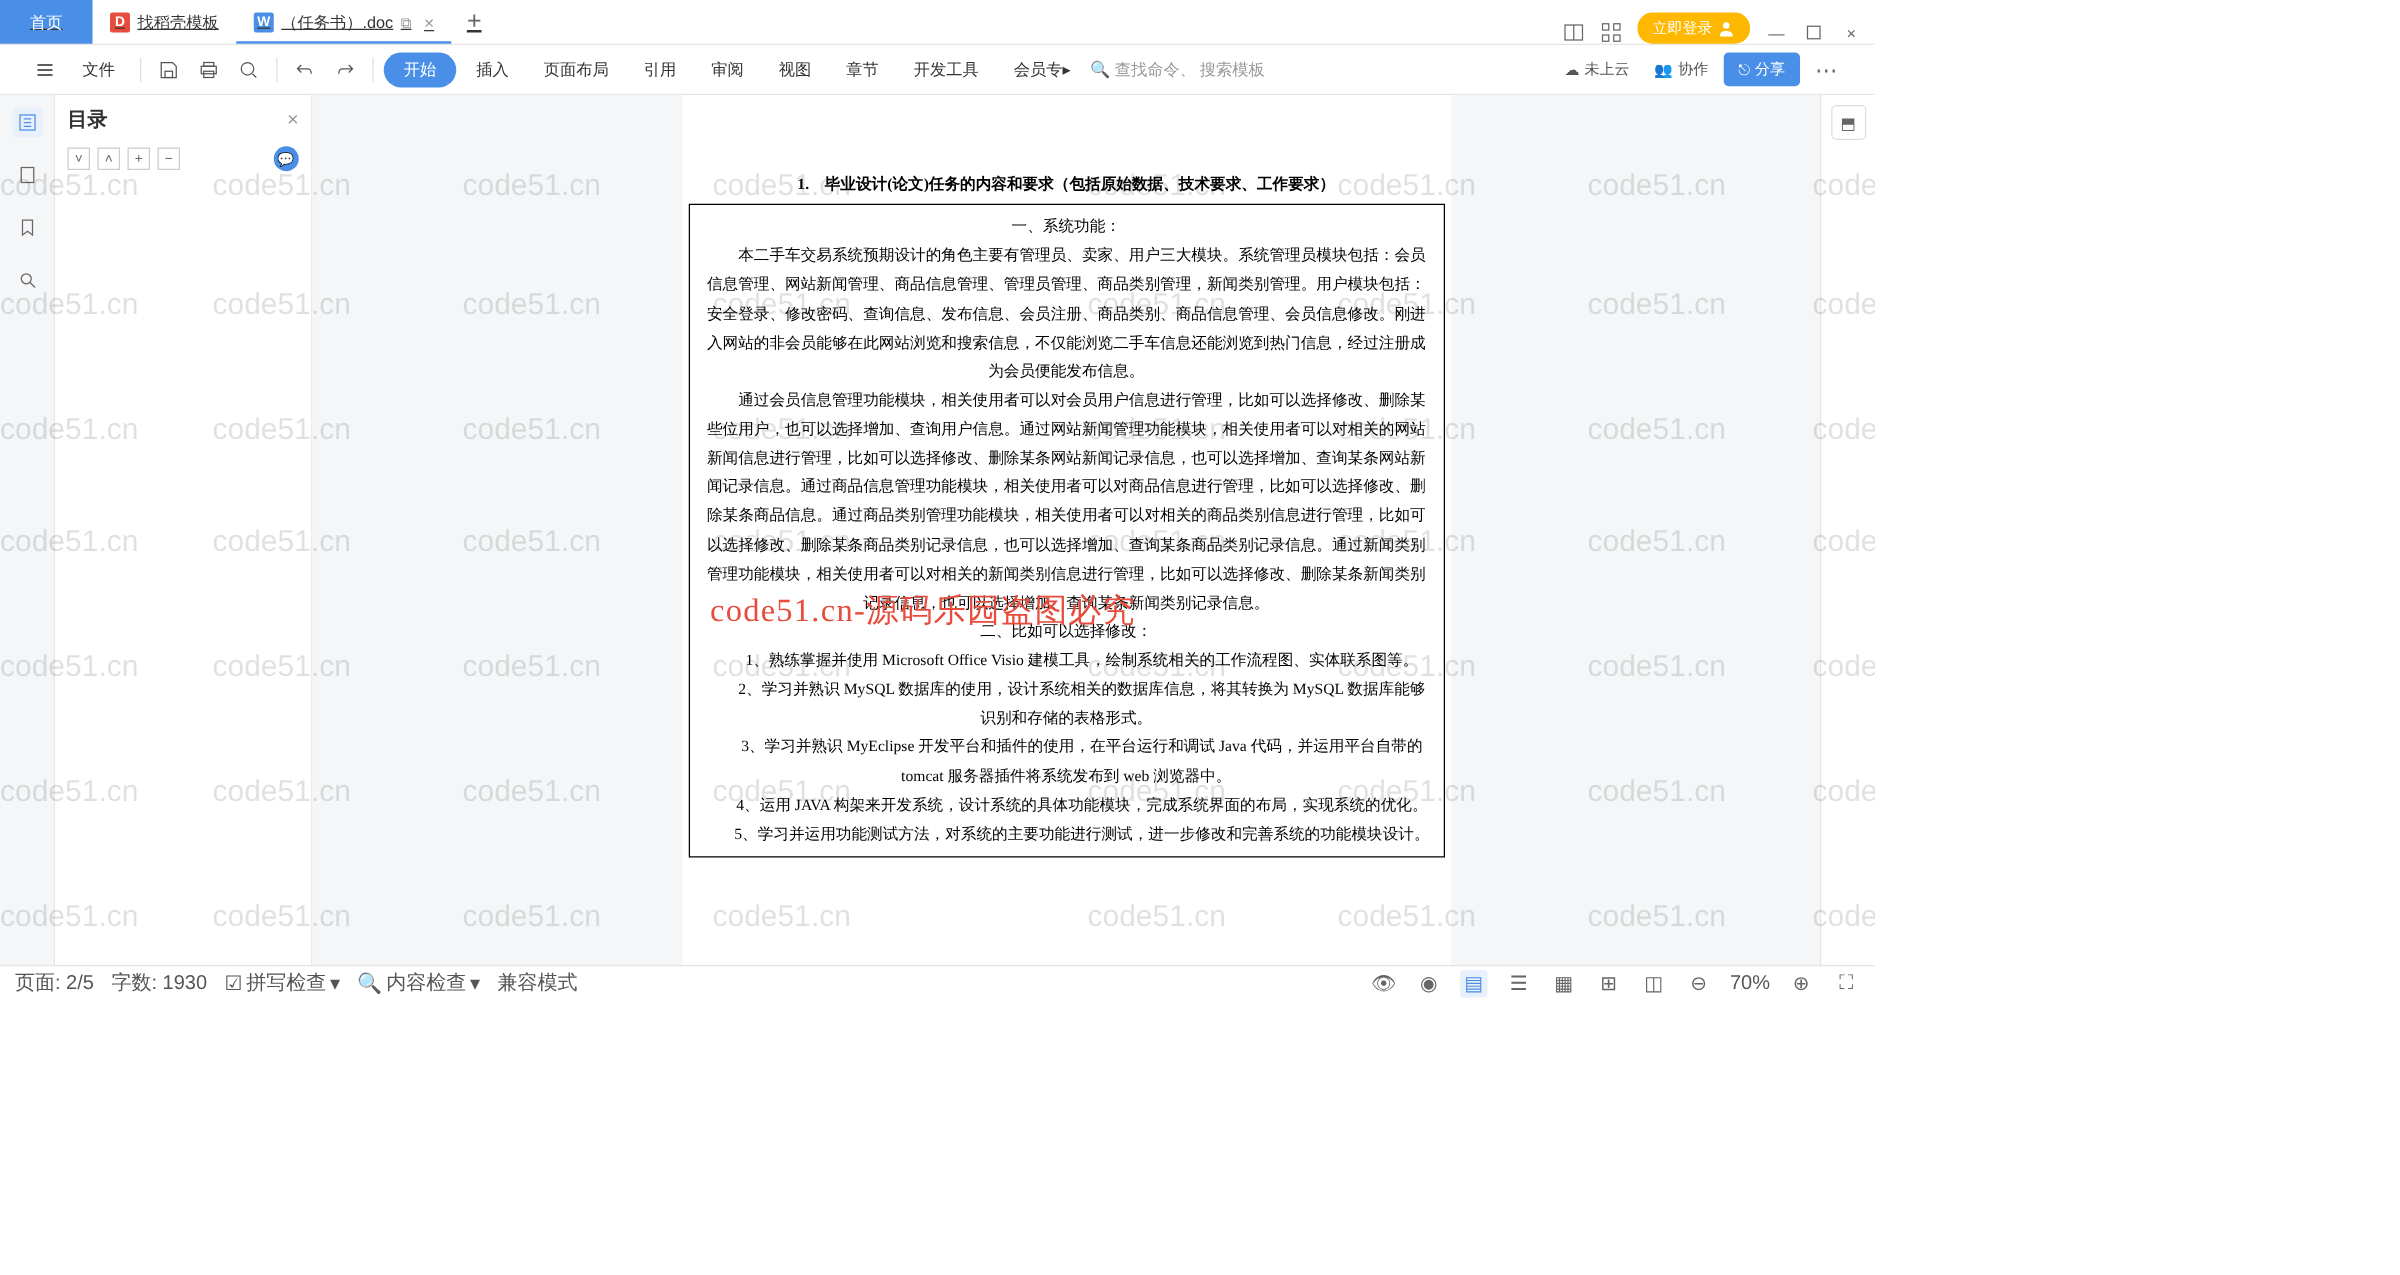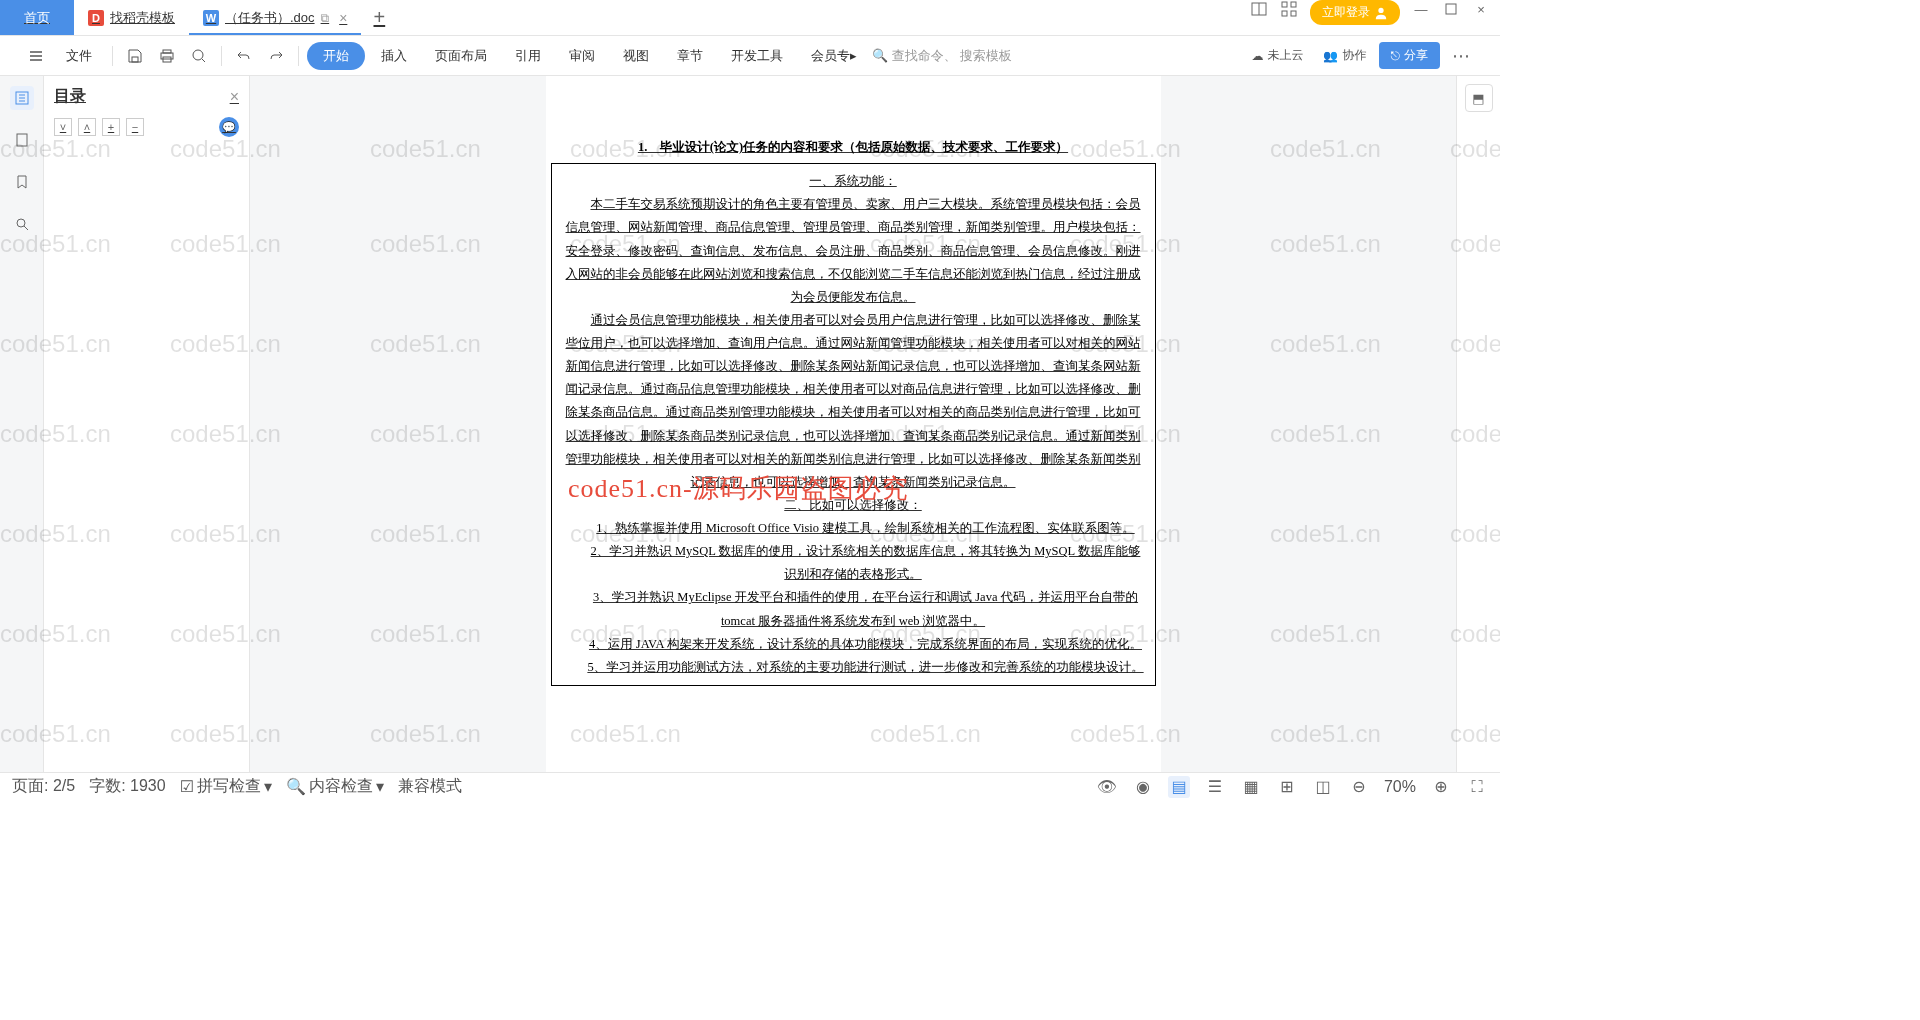--- a/index.html
+++ b/index.html
@@ -8,34 +8,34 @@
 .tabs { display: flex; flex: 1; text-decoration: underline; }
 .tab { display: flex; align-items: center; padding: 0 14px; gap: 6px; cursor: pointer; font-size: 13px; color: #333; position: relative; }
 .tab.home { background: #4a8fe7; color: #fff; padding: 0 24px; }
 .tab.active { background: #fff; }
 .tab.active::after { content:''; position:absolute; bottom:0; left:0; right:0; height:2px; background:#4a8fe7; }
 .tab .wicon { width:16px; height:16px; background:#4a8fe7; color:#fff; display:inline-flex; align-items:center; justify-content:center; font-size:11px; font-weight:bold; border-radius:2px; }
 .tab .ricon { width:16px; height:16px; background:#e74c3c; color:#fff; display:inline-flex; align-items:center; justify-content:center; font-size:11px; font-weight:bold; border-radius:2px; }
 .tab .close { margin-left: 4px; color:#999; font-size:14px; }
 .tab .dup { color:#999; font-size:12px; }
 .newtab { width:36px; display:flex; align-items:center; justify-content:center; font-size:20px; color:#666; cursor:pointer; }
-.winctrl { display:flex; align-items:flex-start; gap:12px; padding: 0 10px; }
+.winctrl { display:flex; align-items:flex-end; gap:12px; padding: 0 10px; }
 .winctrl .ic { width:18px; height:18px; display:flex; align-items:center; justify-content:center; color:#666; cursor:pointer; }
 .login-btn { background:#ffb800; color:#fff; padding:4px 12px; border-radius:12px; font-size:12px; display:flex; align-items:center; gap:4px; cursor:pointer; }
 .menubar { height: 40px; display:flex; align-items:center; padding: 0 22px; gap: 4px; border-bottom:1px solid #e5e5e5; }
 .menubar .mic { width:28px; height:28px; display:flex; align-items:center; justify-content:center; color:#555; cursor:pointer; border-radius:3px; }
 .menubar .sep { width:1px; height:20px; background:#e0e0e0; margin:0 4px; }
 .menubar .mitem { padding: 5px 12px; font-size:13px; color:#333; cursor:pointer; border-radius:4px; }
 .menubar .mitem.active { background:#4a8fe7; color:#fff; border-radius:14px; padding:5px 16px; }
 .menubar .spacer { flex:1; }
 .menubar .search { color:#999; font-size:13px; display:flex; align-items:center; gap:3px; }
 .menubar .right-item { display:flex; align-items:center; gap:4px; font-size:12px; color:#555; padding:4px 8px; cursor:pointer; }
 .share-btn { background:#4a8fe7; color:#fff; padding:5px 12px; border-radius:4px; font-size:12px; display:flex; align-items:center; gap:4px; cursor:pointer; }
 .more-btn { font-size:18px; color:#666; padding:0 8px; cursor:pointer; }
-.main { display:flex; height: calc(100% - 36px - 40px - 28px); text-decoration: underline; }
+.main { display:flex; height: calc(100% - 36px - 40px - 28px); }
 .leftbar { width:44px; background:#f5f6f7; border-right:1px solid #e5e5e5; display:flex; flex-direction:column; align-items:center; padding-top:10px; gap:18px; }
 .leftbar .lic { width:24px; height:24px; display:flex; align-items:center; justify-content:center; color:#666; cursor:pointer; }
 .leftbar .lic.active { color:#4a8fe7; background:#e8f0fc; border-radius:4px; }
 .outline-panel { width:206px; background:#fff; border-right:1px solid #e5e5e5; padding:10px; }
 .outline-panel .ohead { display:flex; align-items:center; justify-content:space-between; }
 .outline-panel .otitle { font-size:16px; font-weight:bold; }
 .outline-panel .oclose { color:#999; cursor:pointer; font-size:16px; }
 .outline-panel .otools { display:flex; gap:6px; margin-top:10px; align-items:center; }
 .outline-panel .ot { width:18px; height:18px; border:1px solid #ccc; display:flex; align-items:center; justify-content:center; font-size:11px; color:#666; cursor:pointer; }
 .outline-panel .otools .spacer { flex:1; }

